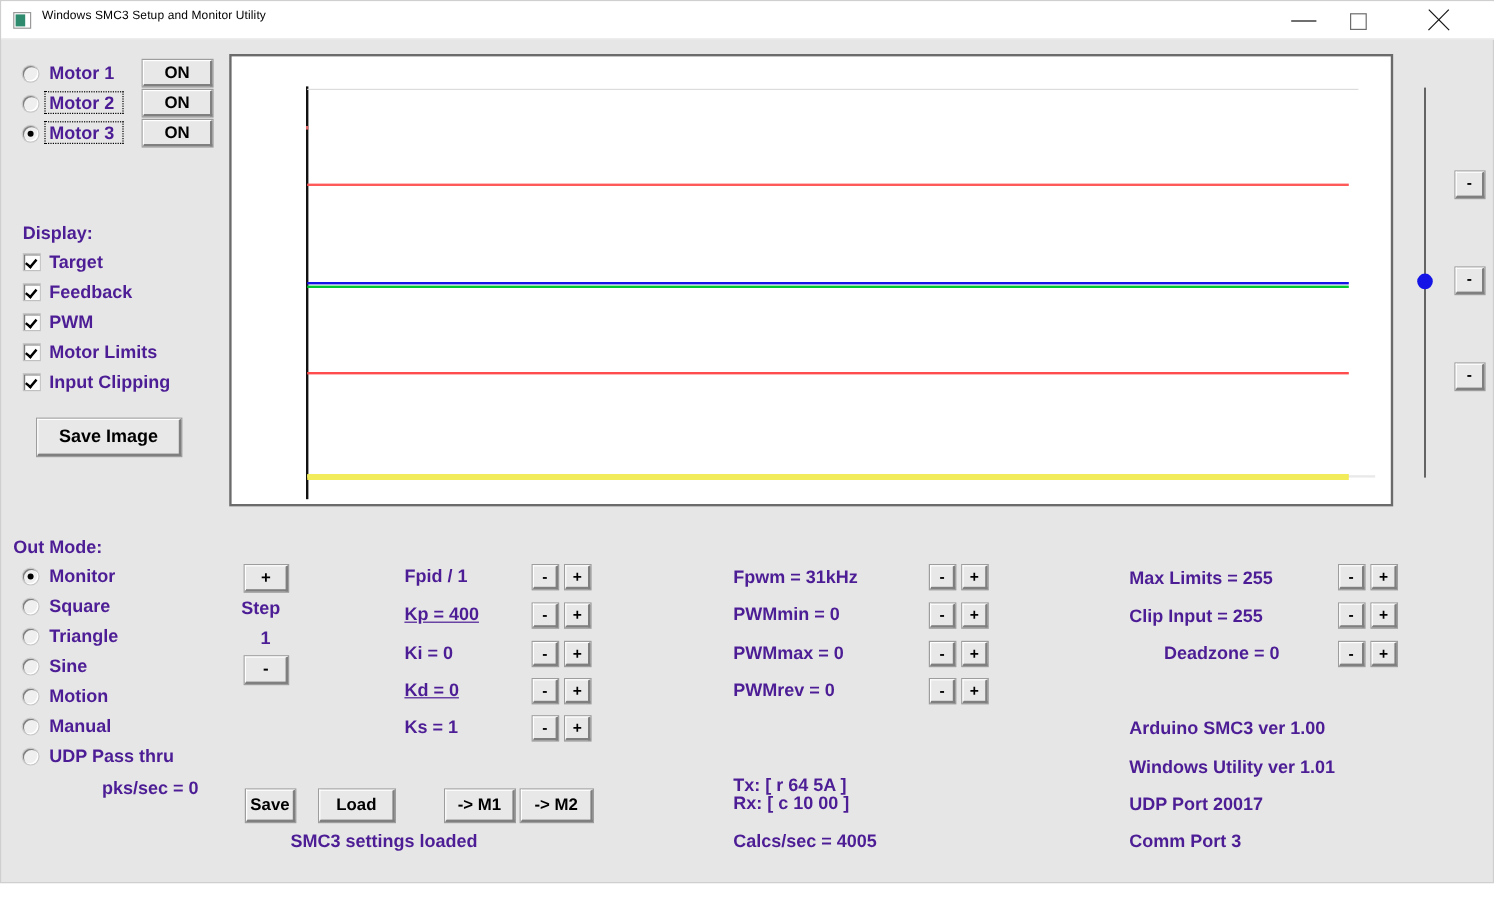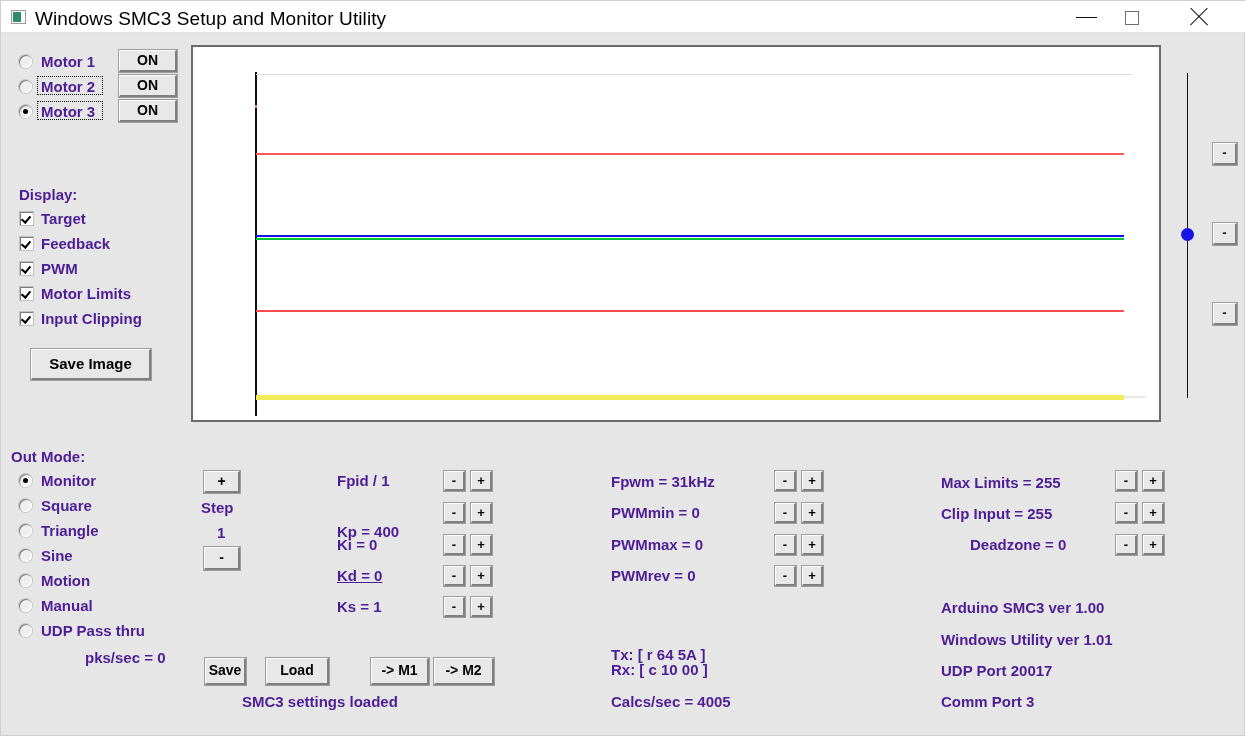--- a/index.html
+++ b/index.html
@@ -45,21 +45,21 @@
   .title-icon i {
     position: absolute;
     left: 1px; top: 1px;
     width: 8px; height: 10px;
     background: #2e8b6e;
     display: block;
   }
   .title-text {
     position: absolute;
     left: 34px; top: 7px;
-    font-size: 19px;
+    font-size: 10px;
     color: #000000;
     letter-spacing: 0.1px;
     white-space: nowrap;
   }
   .win-btn {
     position: absolute;
     top: 0;
     width: 46px;
     height: 31px;
     background: transparent;
@@ -315,21 +315,21 @@
     <div class="lbl" style="left:200px; top:498px;">Step</div>
     <div class="lbl" style="left:216px; top:523px;">1</div>
     <div class="btn3d" style="left:203px; top:546px; width:36px; height:23px; font-size:14px; line-height:18px;">-</div>
   </div>
 
   <div>
     <div class="lbl" style="left:336px; top:471px;">Fpid / 1</div>
     <div class="btn3d spin" style="left:443px; top:470px;">-</div>
     <div class="btn3d spin" style="left:470px; top:470px;">+</div>
 
-    <div class="lbl" style="left:336px; top:522px;">Kp = 400</div>
+    <div class="lbl" style="left:336px; top:503px;text-decoration:underline;">Kp = 400</div>
     <div class="btn3d spin" style="left:443px; top:502px;">-</div>
     <div class="btn3d spin" style="left:470px; top:502px;">+</div>
 
     <div class="lbl" style="left:336px; top:535px;">Ki = 0</div>
     <div class="btn3d spin" style="left:443px; top:534px;">-</div>
     <div class="btn3d spin" style="left:470px; top:534px;">+</div>
 
     <div class="lbl" style="left:336px; top:566px;text-decoration:underline;">Kd = 0</div>
     <div class="btn3d spin" style="left:443px; top:565px;">-</div>
     <div class="btn3d spin" style="left:470px; top:565px;">+</div>

